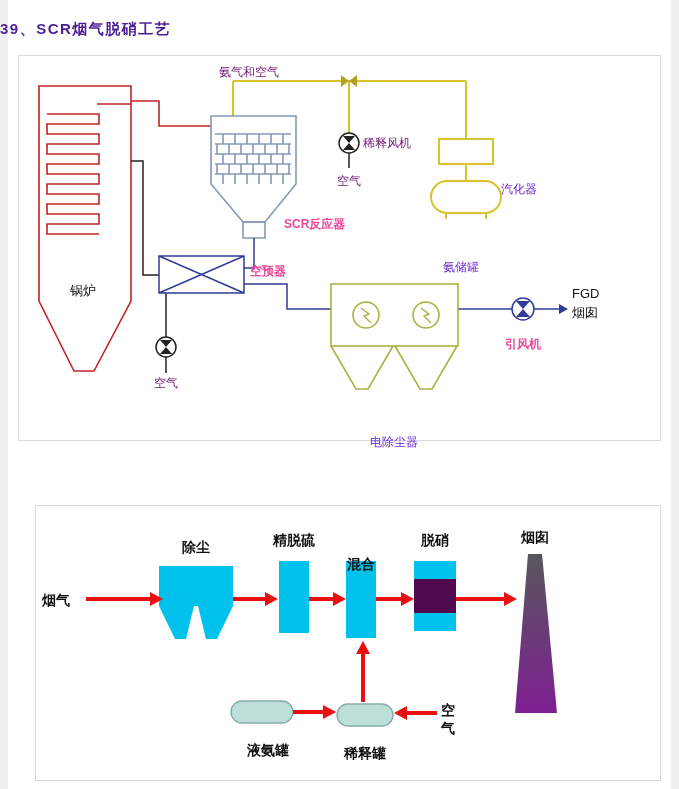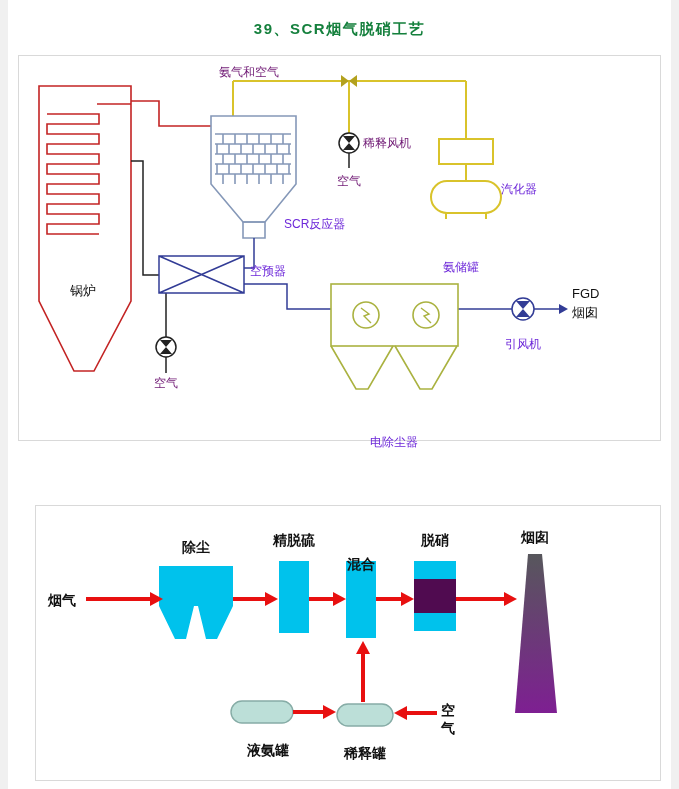--- a/index.html
+++ b/index.html
@@ -1,29 +1,29 @@
 <!DOCTYPE html>
 <html><head>
 <meta charset="utf-8">
 <style>
   html,body{margin:0;padding:0;}
   body{background:#ededed;font-family:"Liberation Sans","DejaVu Sans",sans-serif;}
   #page{position:relative;width:679px;height:789px;background:#ffffff;margin:0 auto;overflow:hidden;}
   .gutter{position:absolute;top:0;bottom:0;width:8px;background:#f0f0f0;}
   .gutter.left{left:0;} .gutter.right{right:0;}
-  .title{position:absolute;left:0;width:100%;text-align:center;font-size:15px;font-weight:600;
-         color:#15803d;letter-spacing:1.5px;}
+  .title{position:absolute;left:0;width:100%;text-align:left;font-size:15px;font-weight:600;
+         color:#4c1d95;letter-spacing:1.5px;}
   .panel{position:absolute;background:#ffffff;border:1px solid #d9d9d9;}
   #panel1{left:18px;top:55px;width:641px;height:384px;}
   #panel2{left:35px;top:505px;width:624px;height:274px;}
   .panel svg{position:absolute;left:0;top:0;width:100%;height:100%;}
   .lbl{position:absolute;font-size:12px;color:#701a75;white-space:nowrap;line-height:1.25;}
   .cx{transform:translateX(-50%);}
   .olive{color:#6d28d9;margin-top:38px;}
-  .navy{color:#6d28d9;}
+  .navy{color:#ec4899;font-weight:bold;}
   .ink13{font-size:13px;color:#111;}
   .b14{font-size:14px;font-weight:700;color:#111;}
   .vert{width:16px;white-space:normal;word-break:break-all;text-align:center;}
 </style>
 </head>
 <body>
 
 <div id="page">
   <div class="gutter left"></div>
   <div class="gutter right"></div>
@@ -146,21 +146,21 @@
         <polygon points="229,86 242,93 229,100"></polygon>
         <polygon points="297,86 310,93 297,100"></polygon>
         <polygon points="365,86 378,93 365,100"></polygon>
         <polygon points="468,86 481,93 468,100"></polygon>
         <polygon points="287,199 300,206 287,213"></polygon>
         <polygon points="320,148 327,135 334,148"></polygon>
         <polygon points="371,200 358,207 371,214"></polygon>
       </g>
     </svg>
 
-    <div class="lbl b14" style="left:12px;top:86px;text-align:right;">烟气</div>
+    <div class="lbl b14" style="left:6px;top:86px;text-align:right;">烟气</div>
     <div class="lbl cx b14" style="left:160px;top:33px;">除尘</div>
     <div class="lbl cx b14" style="left:258px;top:26px;">精脱硫</div>
     <div class="lbl cx b14" style="left:325px;top:26px;margin-top:24px;">混合</div>
     <div class="lbl cx b14" style="left:399px;top:26px;">脱硝</div>
     <div class="lbl cx b14" style="left:499px;top:23px;">烟囱</div>
     <div class="lbl cx b14" style="left:232px;top:236px;">液氨罐</div>
     <div class="lbl cx b14" style="left:329px;top:239px;">稀释罐</div>
     <div class="lbl b14 vert" style="left:404px;top:196px;">空气</div>
   </div>
 </div>

